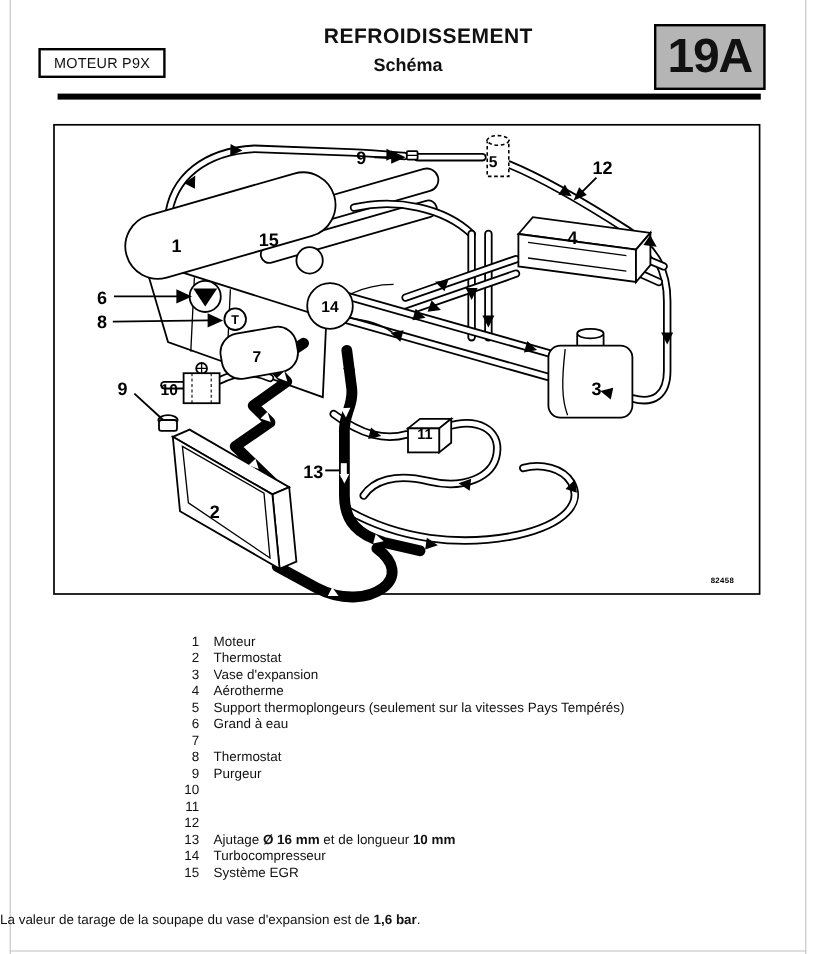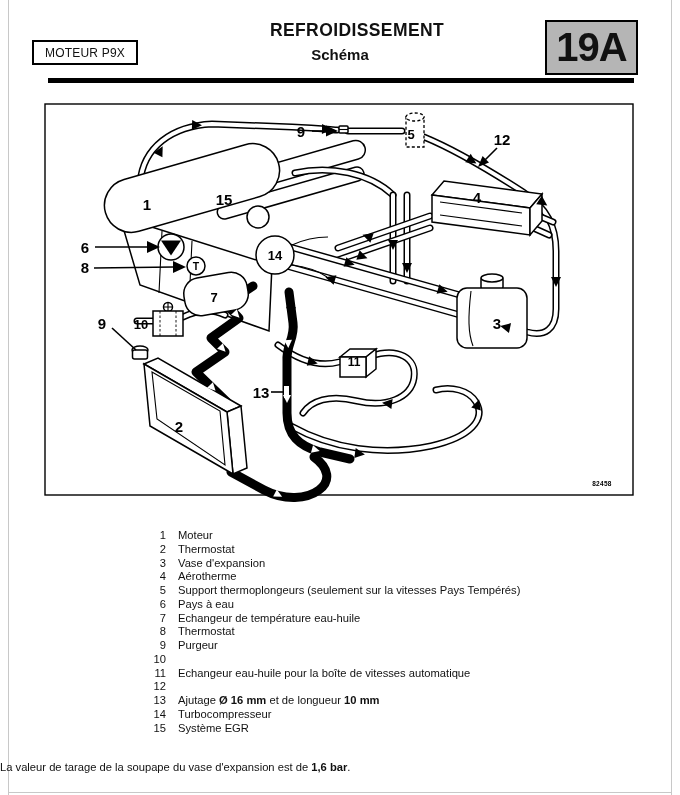--- a/index.html
+++ b/index.html
@@ -278,40 +278,38 @@
       <div class="row">
         <span class="num">4</span>
         <span><span>Aérotherme</span></span>
       </div>
       <div class="row">
         <span class="num">5</span>
         <span><span>Support thermoplongeurs (seulement sur la vitesses Pays Tempérés)</span></span>
       </div>
       <div class="row">
         <span class="num">6</span>
-        <span><span>Pays à eau</span></span>
+        <span><span>Grand à eau</span></span>
       </div>
       <div class="row">
         <span class="num">7</span>
-        <span><span>Echangeur de température eau-huile</span></span>
       </div>
       <div class="row">
         <span class="num">8</span>
         <span><span>Thermostat</span></span>
       </div>
       <div class="row">
         <span class="num">9</span>
         <span><span>Purgeur</span></span>
       </div>
       <div class="row">
         <span class="num">10</span>
       </div>
       <div class="row">
         <span class="num">11</span>
-        <span><span>Echangeur eau-huile pour la boîte de vitesses automatique</span></span>
       </div>
       <div class="row">
         <span class="num">12</span>
       </div>
       <div class="row">
         <span class="num">13</span>
         <span><span>Ajutage </span><span class="b">Ø 16 mm</span><span> et de longueur </span><span class="b">10 mm</span></span>
       </div>
       <div class="row">
         <span class="num">14</span>

